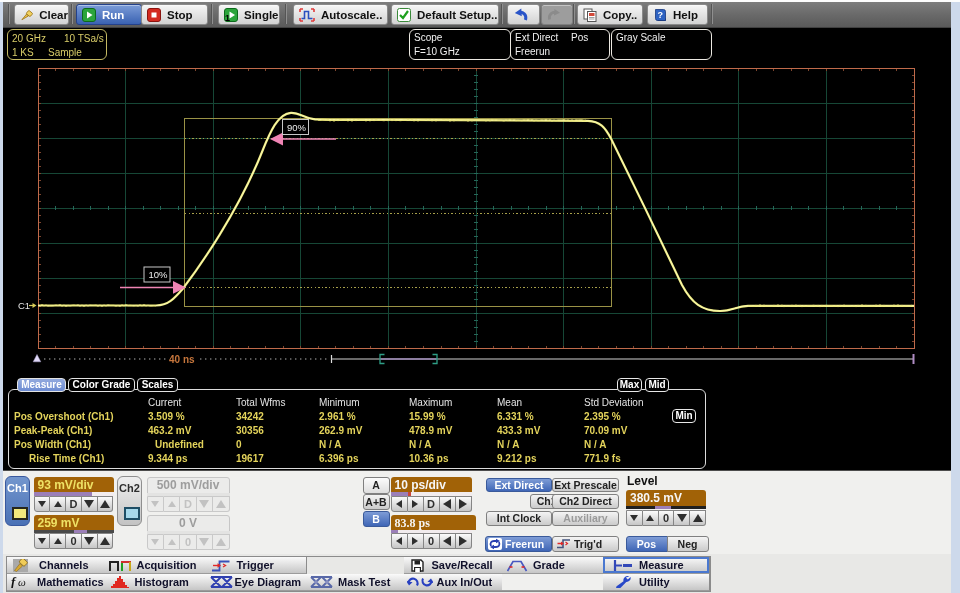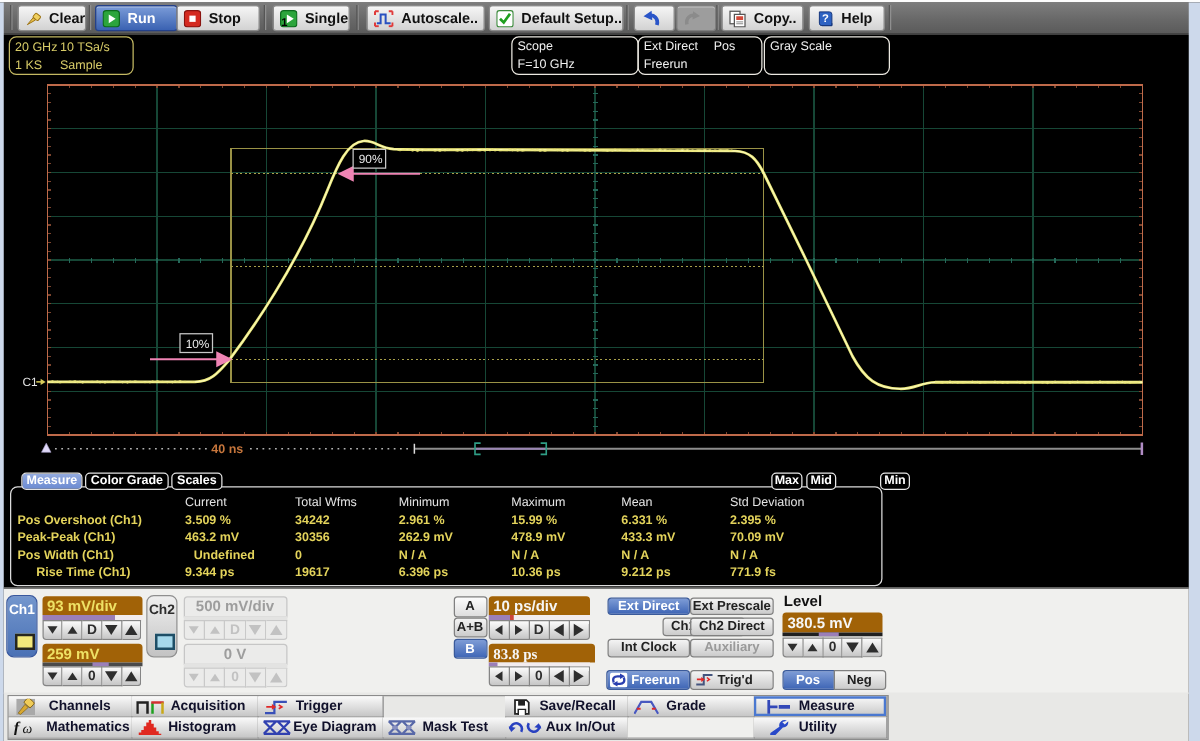--- a/index.html
+++ b/index.html
@@ -138,21 +138,21 @@
  <svg width="14" height="14" viewBox="0 0 14 14">
       <path d="M2.5 1.5 h8 a2 2 0 0 1 2 2 v9 h-8 a2 2 0 0 1 -2 -2 Z" fill="#2d62c2" stroke="#16377e" stroke-width="0.8"></path>
       <path d="M4.5 12.5 h8 v-2" fill="none" stroke="#16377e" stroke-width="0.8"></path>
       <text x="4.5" y="9.5" font-size="9" font-weight="bold" fill="#fff">?</text>
     </svg>
  <span>Help</span>
   </div>
 
 <div class="ibox yel" style="left:7px;top:29px;width:94px;height:28px;">
  <span style="position:absolute;left:4px;top:2px;">20 GHz</span>
-    <span style="position:absolute;left:40px;top:2px;">10 TSa/s</span>
+    <span style="position:absolute;left:56px;top:2px;">10 TSa/s</span>
  <span style="position:absolute;left:4px;top:16px;">1 KS</span>
     <span style="position:absolute;left:40px;top:16px;">Sample</span>
 </div>
 <div class="ibox" style="left:409px;top:29px;width:96px;height:28px;">Scope<br>F=10 GHz</div>
 <div class="ibox" style="left:510px;top:29px;width:94px;height:28px;"><span>Ext Direct</span><span style="position:absolute;left:60px;">Pos</span><br>Freerun</div>
 <div class="ibox" style="left:611px;top:29px;width:95px;height:28px;">Gray Scale</div>
 
 <svg class="abs" style="left:0;top:0;" width="960" height="376" id="scope">
 <path d="M125.6 68 V348 M213.2 68 V348 M300.8 68 V348 M388.4 68 V348 M476.0 68 V348 M563.6 68 V348 M651.2 68 V348 M738.8 68 V348 M826.4 68 V348 M38 103.0 H914 M38 138.0 H914 M38 173.0 H914 M38 208.0 H914 M38 243.0 H914 M38 278.0 H914 M38 313.0 H914" stroke="#164736" stroke-width="1" fill="none" shape-rendering="crispEdges"></path>
 <path d="M55.5 206.0 V210.0 M73.0 206.0 V210.0 M90.6 206.0 V210.0 M108.1 206.0 V210.0 M125.6 206.0 V210.0 M143.1 206.0 V210.0 M160.6 206.0 V210.0 M178.2 206.0 V210.0 M195.7 206.0 V210.0 M213.2 206.0 V210.0 M230.7 206.0 V210.0 M248.2 206.0 V210.0 M265.8 206.0 V210.0 M283.3 206.0 V210.0 M300.8 206.0 V210.0 M318.3 206.0 V210.0 M335.8 206.0 V210.0 M353.4 206.0 V210.0 M370.9 206.0 V210.0 M388.4 206.0 V210.0 M405.9 206.0 V210.0 M423.4 206.0 V210.0 M441.0 206.0 V210.0 M458.5 206.0 V210.0 M476.0 206.0 V210.0 M493.5 206.0 V210.0 M511.0 206.0 V210.0 M528.6 206.0 V210.0 M546.1 206.0 V210.0 M563.6 206.0 V210.0 M581.1 206.0 V210.0 M598.6 206.0 V210.0 M616.2 206.0 V210.0 M633.7 206.0 V210.0 M651.2 206.0 V210.0 M668.7 206.0 V210.0 M686.2 206.0 V210.0 M703.8 206.0 V210.0 M721.3 206.0 V210.0 M738.8 206.0 V210.0 M756.3 206.0 V210.0 M773.8 206.0 V210.0 M791.4 206.0 V210.0 M808.9 206.0 V210.0 M826.4 206.0 V210.0 M843.9 206.0 V210.0 M861.4 206.0 V210.0 M879.0 206.0 V210.0 M896.5 206.0 V210.0 M474.0 75.0 H478.0 M474.0 82.0 H478.0 M474.0 89.0 H478.0 M474.0 96.0 H478.0 M474.0 103.0 H478.0 M474.0 110.0 H478.0 M474.0 117.0 H478.0 M474.0 124.0 H478.0 M474.0 131.0 H478.0 M474.0 138.0 H478.0 M474.0 145.0 H478.0 M474.0 152.0 H478.0 M474.0 159.0 H478.0 M474.0 166.0 H478.0 M474.0 173.0 H478.0 M474.0 180.0 H478.0 M474.0 187.0 H478.0 M474.0 194.0 H478.0 M474.0 201.0 H478.0 M474.0 208.0 H478.0 M474.0 215.0 H478.0 M474.0 222.0 H478.0 M474.0 229.0 H478.0 M474.0 236.0 H478.0 M474.0 243.0 H478.0 M474.0 250.0 H478.0 M474.0 257.0 H478.0 M474.0 264.0 H478.0 M474.0 271.0 H478.0 M474.0 278.0 H478.0 M474.0 285.0 H478.0 M474.0 292.0 H478.0 M474.0 299.0 H478.0 M474.0 306.0 H478.0 M474.0 313.0 H478.0 M474.0 320.0 H478.0 M474.0 327.0 H478.0 M474.0 334.0 H478.0 M474.0 341.0 H478.0" stroke="#25685a" stroke-width="1" fill="none" shape-rendering="crispEdges"></path>
@@ -191,21 +191,21 @@
 <path d="M432.5 354.5 h4.5 v9 h-4.5" fill="none" stroke="#2f9e86" stroke-width="1.3"></path>
 <line x1="913.5" y1="354" x2="913.5" y2="364" stroke="#b08cc4" stroke-width="2"></line>
 </svg>
 
 <div class="abs" id="mpanel"></div>
 <div class="tab act" style="left:17px;width:47px;">Measure</div>
 <div class="tab" style="left:68px;width:65px;">Color Grade</div>
 <div class="tab" style="left:137px;width:39px;">Scales</div>
 <div class="mbtn" style="left:617px;width:23px;">Max</div>
 <div class="mbtn" style="left:645px;width:22px;">Mid</div>
-<div class="mbtn" style="left:704px;width:22px;">Min</div>
+<div class="mbtn" style="left:672px;width:22px;margin-top:31px;">Min</div>
 <div id="mtable">
  <div class="th" style="left:148px;top:397px;">Current</div>
  <div class="th" style="left:236px;top:397px;">Total Wfms</div>
  <div class="th" style="left:319px;top:397px;">Minimum</div>
  <div class="th" style="left:409px;top:397px;">Maximum</div>
  <div class="th" style="left:497px;top:397px;">Mean</div>
  <div class="th" style="left:584px;top:397px;">Std Deviation</div>
  <div class="tv" style="left:14px;top:411px;">Pos Overshoot (Ch1)</div>
  <div class="tv" style="left:148px;top:411px;">3.509 %</div>
  <div class="tv" style="left:236px;top:411px;">34242</div>

